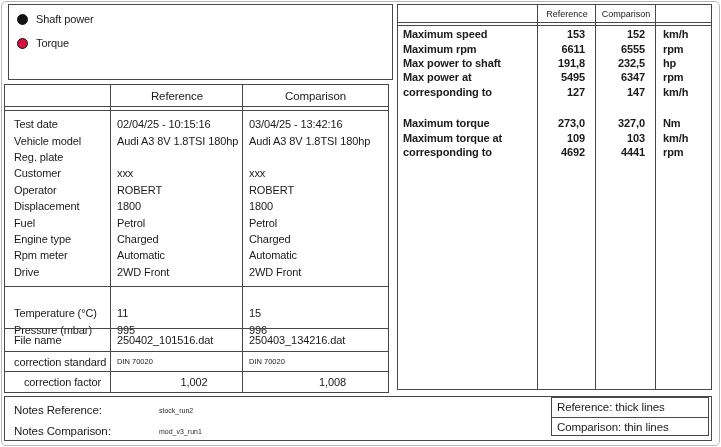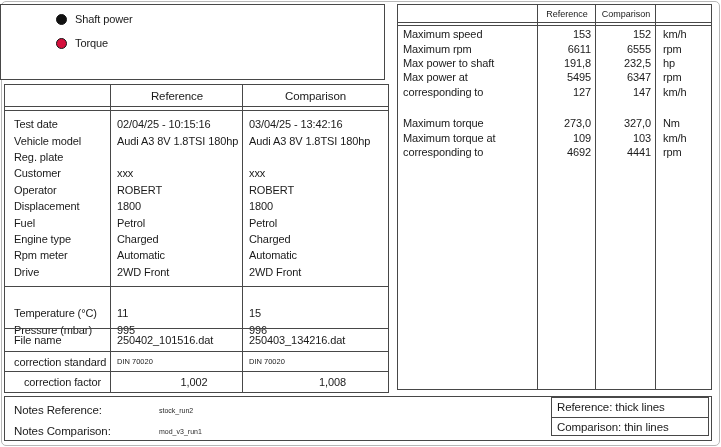--- a/index.html
+++ b/index.html
@@ -5,21 +5,21 @@
   html,body{margin:0;padding:0;background:#fff;}
   .page{
     position:relative;width:721px;height:447px;background:#ffffff;
     font-family:"Liberation Sans","DejaVu Sans",sans-serif;
     font-size:11px;color:#1a1a1a;overflow:hidden;letter-spacing:-0.1px;
   }
   .frame{position:absolute;inset:1px;border:1.5px solid #b8b8b8;border-radius:5px;pointer-events:none;}
   .panel{position:absolute;background:#ffffff;border:1px solid #484848;box-sizing:border-box;}
 
   
-  #legend-box{left:0;top:4px;width:385px;height:76px;padding-left:47px;}
+  #legend-box{left:8px;top:4px;width:385px;height:76px;}
   .legend-item{display:flex;align-items:center;height:20px;margin:4px 0 0 8px;gap:8px;}
   .dot{width:11px;height:11px;border-radius:50%;border:1px solid #151515;box-sizing:border-box;flex:0 0 auto;}
 
   
   #info-table{left:4px;top:84px;width:385px;}
   .i-hdr{display:grid;grid-template-columns:106px 132px 1fr;height:21px;border-bottom:1px solid #484848;align-items:center;font-size:11.5px;}
   .hc{text-align:center;}
   .gap3{height:3px;}
   .gap2{height:2px;}
   .i-sec{border-top:1px solid #484848;position:relative;z-index:1;box-sizing:border-box;}
@@ -32,24 +32,24 @@
   .lbl{padding-left:9px;white-space:nowrap;}
   .val{padding-left:6px;white-space:nowrap;}
   .sec-std .val{font-size:7.5px;letter-spacing:0;}
   .sec-factor .val{padding-left:34px;}
   .vl{position:absolute;top:0;bottom:0;width:1px;background:#484848;z-index:0;}
   #info-table .vla{left:105px;} #info-table .vlb{left:237px;}
 
   
   #results-table{left:397px;top:4px;width:315px;height:386px;}
   .r-hdr{display:grid;grid-template-columns:140px 58px 60px 1fr;height:17px;border-bottom:1px solid #484848;align-items:center;font-size:9px;letter-spacing:0;}
-  .r-body{border-top:1px solid #484848;padding-top:1px;position:relative;z-index:1;}
+  .r-body{border-top:1px solid #484848;padding-top:1px;position:relative;z-index:1;font-weight:bold;}
   .r-row{display:grid;grid-template-columns:140px 58px 60px 1fr;align-items:center;height:14.4px;}
   .r-lbl{padding-left:5px;white-space:nowrap;}
-  .r-val{text-align:right;padding-right:5px;white-space:nowrap;}
+  .r-val{text-align:right;padding-right:11px;white-space:nowrap;}
   .r-unit{padding-left:7px;white-space:nowrap;}
   .torque-group{margin-top:17px;}
   #results-table .vla{left:139px;} #results-table .vlb{left:197px;} #results-table .vlc{left:257px;}
 
   
   #notes-box{left:4px;top:396px;width:708px;height:45px;}
   .note-row{position:relative;display:flex;align-items:center;height:19px;margin-top:3px;}
   .note-row + .note-row{margin-top:2px;}
   .note-lbl{font-size:11.5px;padding-left:9px;}
   .note-val{position:absolute;left:154px;top:50%;transform:translateY(-50%);font-size:7px;color:#2a2a2a;letter-spacing:0;}

